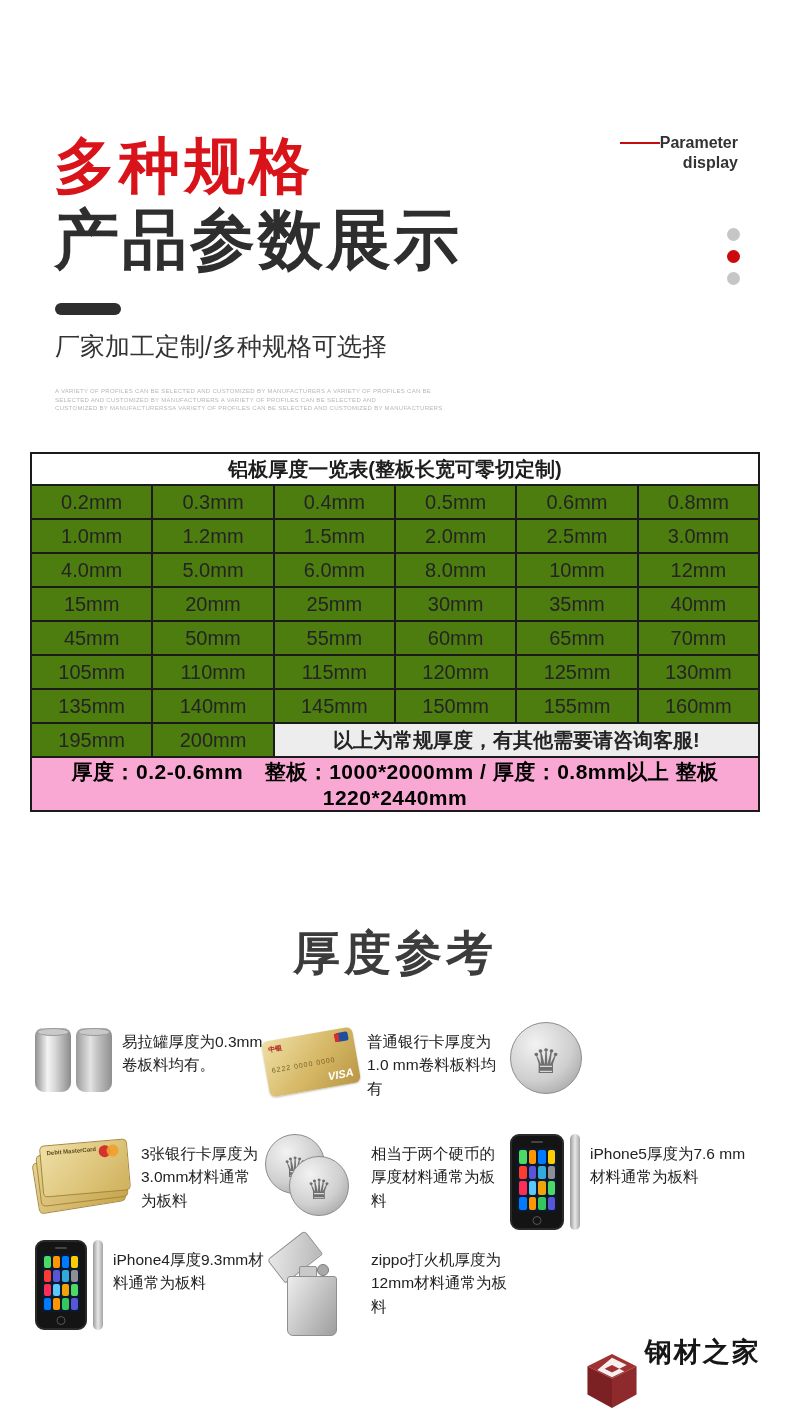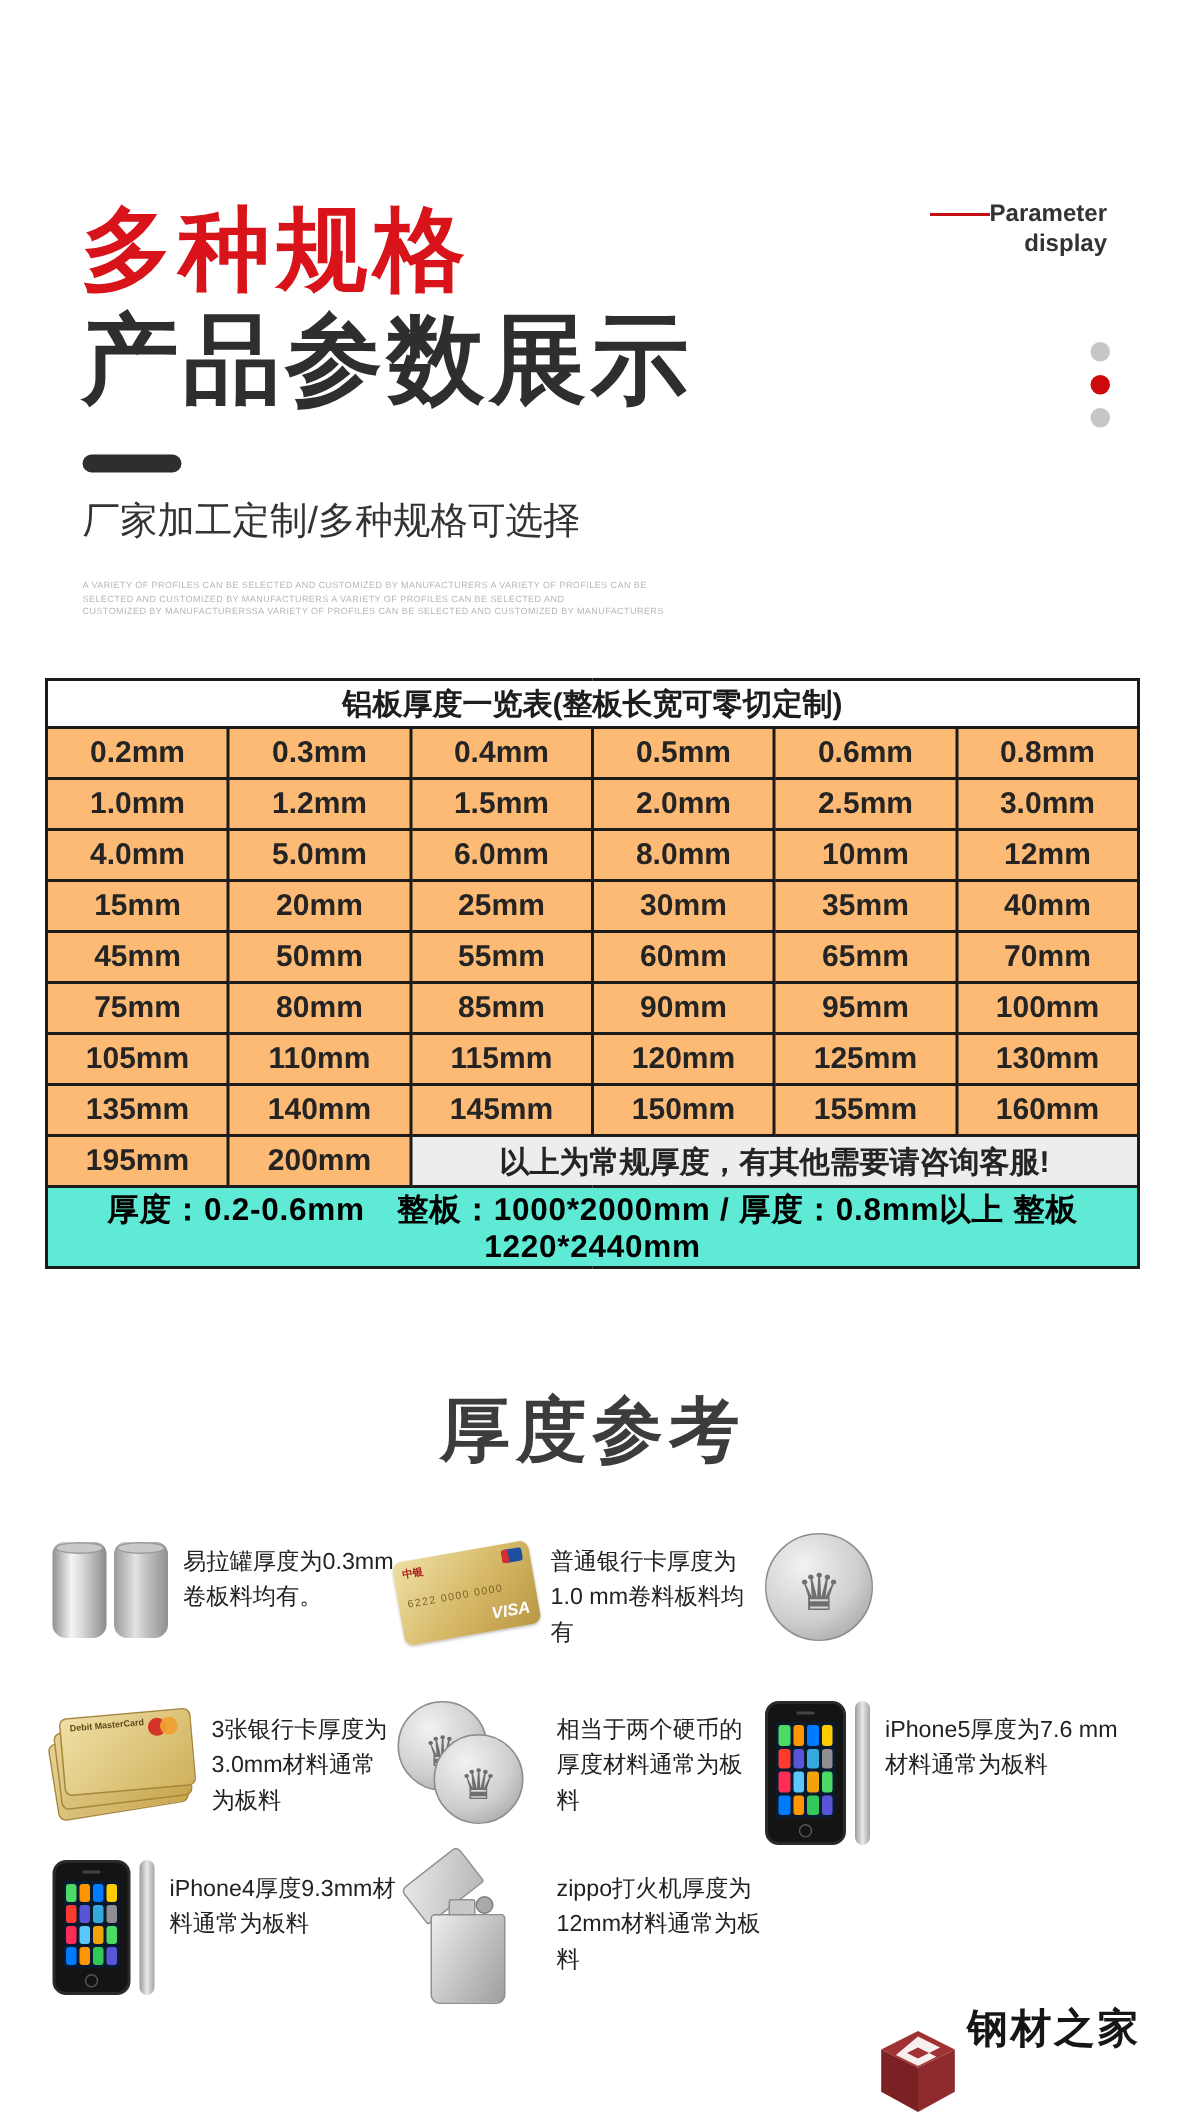--- a/index.html
+++ b/index.html
@@ -16,23 +16,23 @@
   .dot { width:13px; height:13px; border-radius:50%; }
   .dot.gray { background:#c6c6c6; }
   .dot.red { background:#cc0a0e; }
   .dash { position:absolute; left:55px; top:303px; width:66px; height:12px; border-radius:6px; background:#2e2e2e; }
   .subtitle { position:absolute; left:55px; top:330px; font-size:25px; color:#333; }
   .fineprint { position:absolute; left:55px; top:387px; font-size:6px; color:#b8b8b8; line-height:1.45; letter-spacing:0.3px; }
 
   
   .spec-table { position:absolute; left:30px; top:452px; width:730px; border-collapse:collapse; table-layout:fixed; }
   .spec-table th { border:2px solid #1b1b1b; height:32px; font-size:20px; font-weight:700; color:#1d1d1d; text-align:center; background:#fff; }
-  .spec-table td { border:2px solid #1b1b1b; height:34px; font-size:20px; font-weight:700; color:#242424; text-align:center; background:#fdba74; }
+  .spec-table td { border:2px solid #1b1b1b; height:34px; font-size:20px; font-weight:400; color:#242424; text-align:center; background:#4d7c0f; }
   .spec-table td.note-cell { background:#ededed; font-weight:700; }
-  .spec-table td.highlight-cell { background:#5eead4; font-size:21px; font-weight:700; color:#000; height:36px; letter-spacing:0.5px; }
+  .spec-table td.highlight-cell { background:#f9a8d4; font-size:21px; font-weight:700; color:#000; height:36px; letter-spacing:0.5px; }
 
   
   .ref-title { position:absolute; left:0; top:922px; width:100%; text-align:center; font-size:47px; font-weight:900; color:#3c3c3c; letter-spacing:4px; }
   .ref-grid { position:absolute; left:35px; top:1022px; width:725px; display:grid; grid-template-columns:230px 245px 250px; grid-template-rows:112px 106px 132px; }
   .ref-item { display:flex; align-items:flex-start; gap:10px; }
   .ref-text { font-size:15.5px; color:#222; line-height:1.5; padding-top:8px; }
   .icon-box { flex:0 0 auto; position:relative; }
 
   
   .a4 { width:66px; height:72px; position:relative; margin-top:4px; }
@@ -165,28 +165,20 @@
           <td>35mm</td>
           <td>40mm</td>
         </tr>
         <tr>
           <td>45mm</td>
           <td>50mm</td>
           <td>55mm</td>
           <td>60mm</td>
           <td>65mm</td>
           <td>70mm</td>
-        </tr>
-        <tr>
-          <td>75mm</td>
-          <td>80mm</td>
-          <td>85mm</td>
-          <td>90mm</td>
-          <td>95mm</td>
-          <td>100mm</td>
         </tr>
         <tr>
           <td>105mm</td>
           <td>110mm</td>
           <td>115mm</td>
           <td>120mm</td>
           <td>125mm</td>
           <td>130mm</td>
         </tr>
         <tr>

